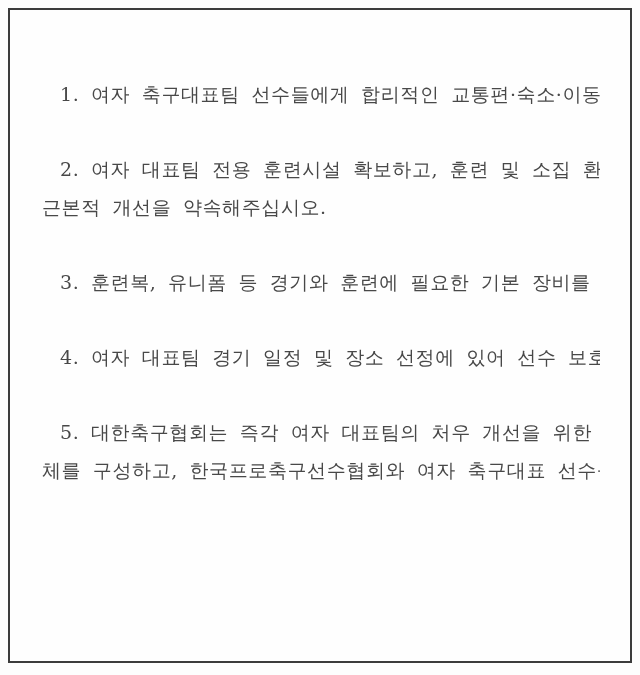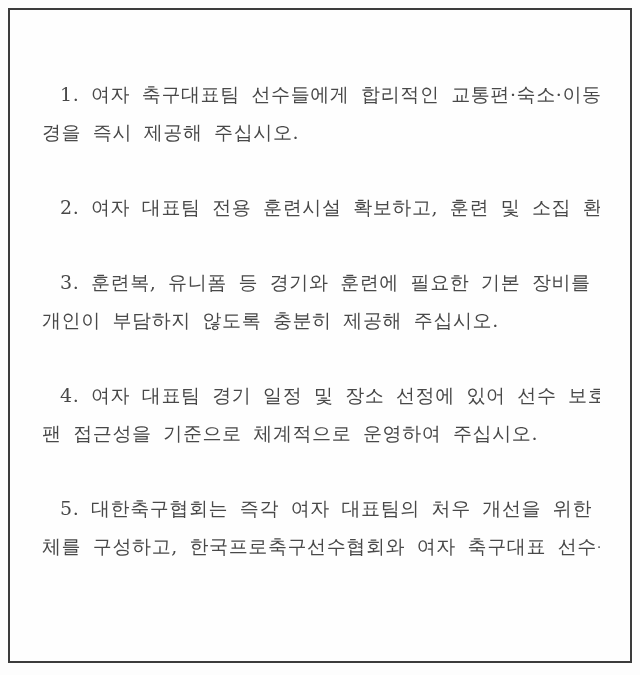--- a/index.html
+++ b/index.html
@@ -43,35 +43,33 @@
     text-align-last: left;
   }
 </style>
 </head>
 <body>
 
 <div class="page">
 
   <div class="demand">
     <div class="line first">1. 여자 축구대표팀 선수들에게 합리적인 교통편·숙소·이동 환</div>
-    <div class="line last">경을 즉시 제공해 주십시오.</div>
   </div>
 
   <div class="demand">
     <div class="line first">2. 여자 대표팀 전용 훈련시설 확보하고, 훈련 및 소집 환경의</div>
+    <div class="line last">근본적 개선을 약속해주십시오.</div>
   </div>
 
   <div class="demand">
     <div class="line first">3. 훈련복, 유니폼 등 경기와 훈련에 필요한 기본 장비를 선수</div>
-    <div class="line last">개인이 부담하지 않도록 충분히 제공해 주십시오.</div>
   </div>
 
   <div class="demand">
     <div class="line first">4. 여자 대표팀 경기 일정 및 장소 선정에 있어 선수 보호와</div>
-    <div class="line last">팬 접근성을 기준으로 체계적으로 운영하여 주십시오.</div>
   </div>
 
   <div class="demand">
     <div class="line first">5. 대한축구협회는 즉각 여자 대표팀의 처우 개선을 위한 협의</div>
     <div class="line">체를 구성하고, 한국프로축구선수협회와 여자 축구대표 선수들</div>
   </div>
 
 </div>
 
 </body></html>

